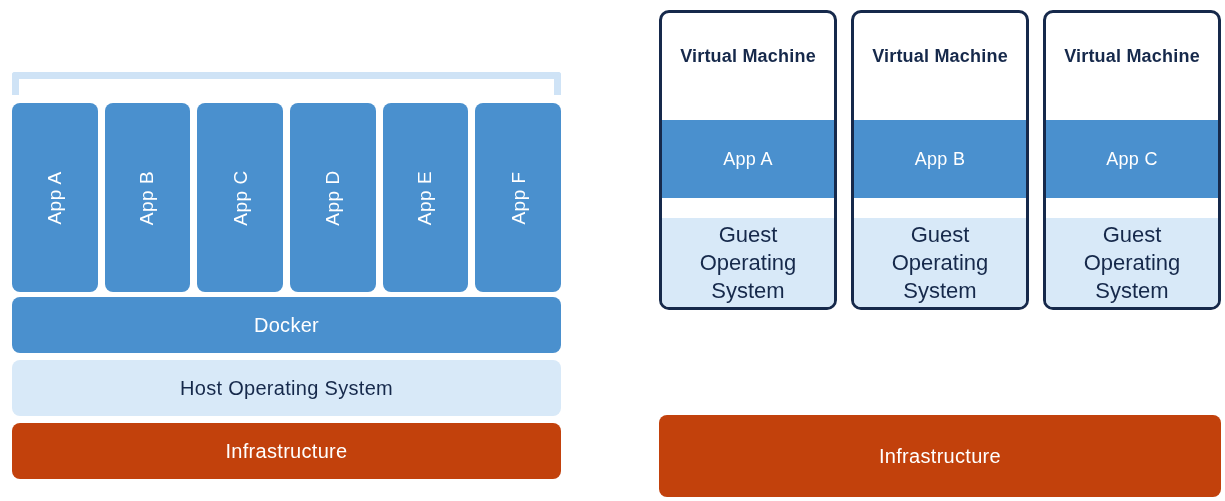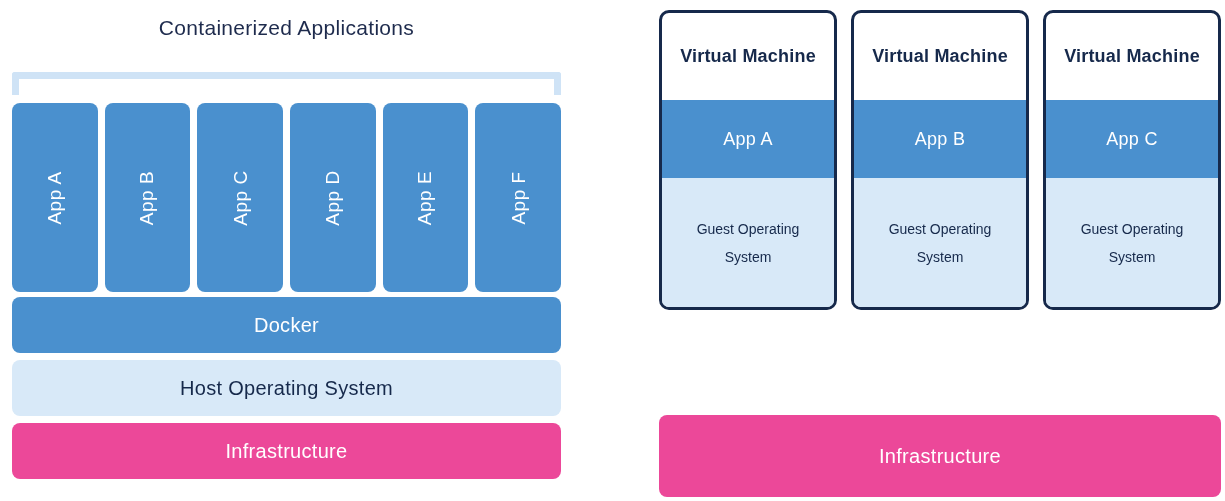--- a/index.html
+++ b/index.html
@@ -40,68 +40,67 @@
     color: #ffffff; font-size: 19px; letter-spacing: 0.5px;
   }
 
   .layer-bar {
     position: absolute; left: 12px; width: 549px; height: 56px;
     border-radius: 8px; display: flex; align-items: center; justify-content: center;
     font-size: 20px; letter-spacing: 0.3px;
   }
   .bar-blue  { background: #4a90ce; color: #ffffff; }
   .bar-light { background: #d8e9f8; color: #16294b; }
-  .bar-green { background: #ec4899; color: #ffffff; }
+  .bar-green { background: #c2410c; color: #ffffff; }
 
   .docker-bar { top: 297px; }
   .hostos-bar { top: 360px; }
   .infra-bar-left { top: 423px; }
 
   
   .vm-panel { position: absolute; left: 613px; top: 0; width: 612px; height: 501px; }
 
   .vm-row {
     position: absolute; left: 46px; top: 10px; width: 562px; height: 300px;
     display: flex; justify-content: space-between;
   }
   .vm-box {
     width: 178px; height: 300px; background: #ffffff;
     border: 3px solid #16294b; border-radius: 10px;
-    overflow: hidden; display: flex; flex-direction: column;
+    overflow: hidden; display: flex; flex-direction: column; gap: 20px;
   }
   .vm-header {
     height: 87px; display: flex; align-items: center; justify-content: center;
     color: #16294b; font-weight: 700; font-size: 18px; letter-spacing: 0.2px;
   }
   .vm-app {
     height: 78px; background: #4a90ce;
     display: flex; align-items: center; justify-content: center;
     color: #ffffff; font-size: 18px; letter-spacing: 0.3px;
   }
   .vm-guest {
     flex: 1; background: #d8e9f8;
     display: flex; align-items: center; justify-content: center;
-    text-align: center; color: #16294b; font-size: 14px; line-height: 28px;
+    text-align: center; color: #16294b; font-size: 22px; line-height: 28px;
     padding: 0 28px;
   }
 
   .vm-layer {
     position: absolute; left: 46px; width: 562px;
     border-radius: 8px; display: flex; align-items: center; justify-content: center;
     font-size: 20px; letter-spacing: 0.3px;
   }
   .hypervisor-bar { top: 322px; height: 76px; }
   .infra-bar-right { top: 415px; height: 82px; }
 </style>
 </head>
 <body>
 
 <section class="containers-panel">
 
-  <h1 class="containers-title">Containerized Applications</h1>
 
   <div class="bracket"></div>
 
   <div class="apps-row">
     <div class="app-col">
       <span class="vtext">App A</span>
     </div>
     <div class="app-col">
       <span class="vtext">App B</span>
     </div>

